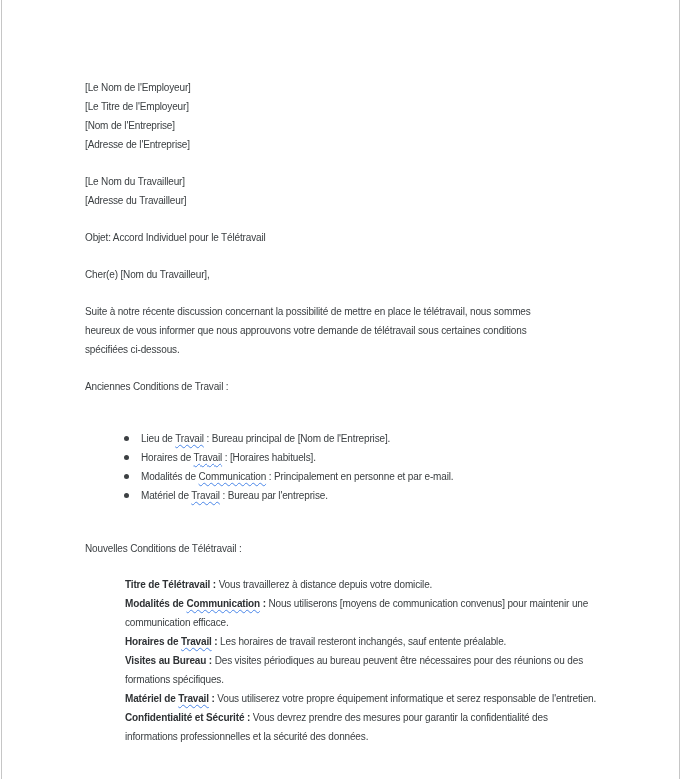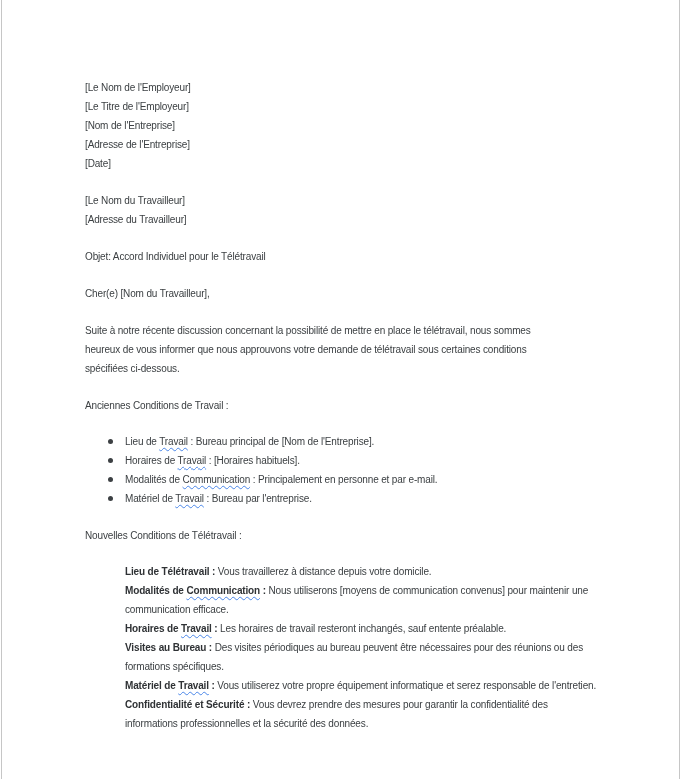--- a/index.html
+++ b/index.html
@@ -11,21 +11,21 @@
     }
     .content {
       position: absolute; left: 83px; top: 80px; width: 520px;
       font-family: "Liberation Sans", sans-serif;
       font-size: 10px; line-height: 19px; color: #3c4043;
       letter-spacing: -0.15px;
     }
     .content p { margin: 0; }
     .gap { height: 18px; }
     .gap-sm { height: 17px; }
-    ul.bullets { margin: 0; padding: 0 0 0 23px; list-style: none; }
+    ul.bullets { margin: 16px; padding: 0 0 0 23px; list-style: none; }
     ul.bullets li { position: relative; padding-left: 17px; }
     ul.bullets li::before {
       content: ""; position: absolute; left: 0; top: 7px;
       width: 5px; height: 5px; border-radius: 50%; background: #3c4043;
     }
     .spell {
       text-decoration: underline wavy #4a86e8;
       text-decoration-thickness: 1px; text-underline-offset: 2px;
     }
     .new-conditions { padding-left: 40px; }
@@ -36,21 +36,20 @@
 <body>
 
 <div class="page">
   <div class="content">
 
     <div>
       <p>[Le Nom de l'Employeur]</p>
       <p>[Le Titre de l'Employeur]</p>
       <p>[Nom de l'Entreprise]</p>
       <p>[Adresse de l'Entreprise]</p>
-      <p>[Date]</p>
     </div>
     <div class="gap"></div>
 
     <div>
       <p>[Le Nom du Travailleur]</p>
       <p>[Adresse du Travailleur]</p>
     </div>
     <div class="gap"></div>
 
     <p>Objet: Accord Individuel pour le Télétravail</p>
@@ -70,21 +69,21 @@
       <li><span>Horaires de </span><span class="spell">Travail</span><span> : [Horaires habituels].</span></li>
       <li><span>Modalités de </span><span class="spell">Communication</span><span> : Principalement en personne et par e-mail.</span></li>
       <li><span>Matériel de </span><span class="spell">Travail</span><span> : Bureau par l'entreprise.</span></li>
     </ul>
     <div class="gap"></div>
 
     <p>Nouvelles Conditions de Télétravail :</p>
     <div class="gap-sm"></div>
 
     <div class="new-conditions" style="width:475px">
-      <p><b><span>Lieu de Télétravail</span><span class="spell"></span><span> :</span></b><span> Vous travaillerez à distance depuis votre domicile.</span></p>
+      <p><b><span>Titre de Télétravail</span><span class="spell"></span><span> :</span></b><span> Vous travaillerez à distance depuis votre domicile.</span></p>
       <p><b><span>Modalités de </span><span class="spell">Communication</span><span> :</span></b><span> Nous utiliserons [moyens de communication convenus] pour maintenir une communication efficace.</span></p>
       <p><b><span>Horaires de </span><span class="spell">Travail</span><span> :</span></b><span> Les horaires de travail resteront inchangés, sauf entente préalable.</span></p>
       <p><b><span>Visites au Bureau</span><span> :</span></b><span> Des visites périodiques au bureau peuvent être nécessaires pour des réunions ou des formations spécifiques.</span></p>
       <p><b><span>Matériel de </span><span class="spell">Travail</span><span> :</span></b><span> Vous utiliserez votre propre équipement informatique et serez responsable de l'entretien.</span></p>
       <p><b><span>Confidentialité et Sécurité</span><span> :</span></b><span> Vous devrez prendre des mesures pour garantir la confidentialité des informations professionnelles et la sécurité des données.</span></p>
     </div>
 
   </div>
 </div>
 

